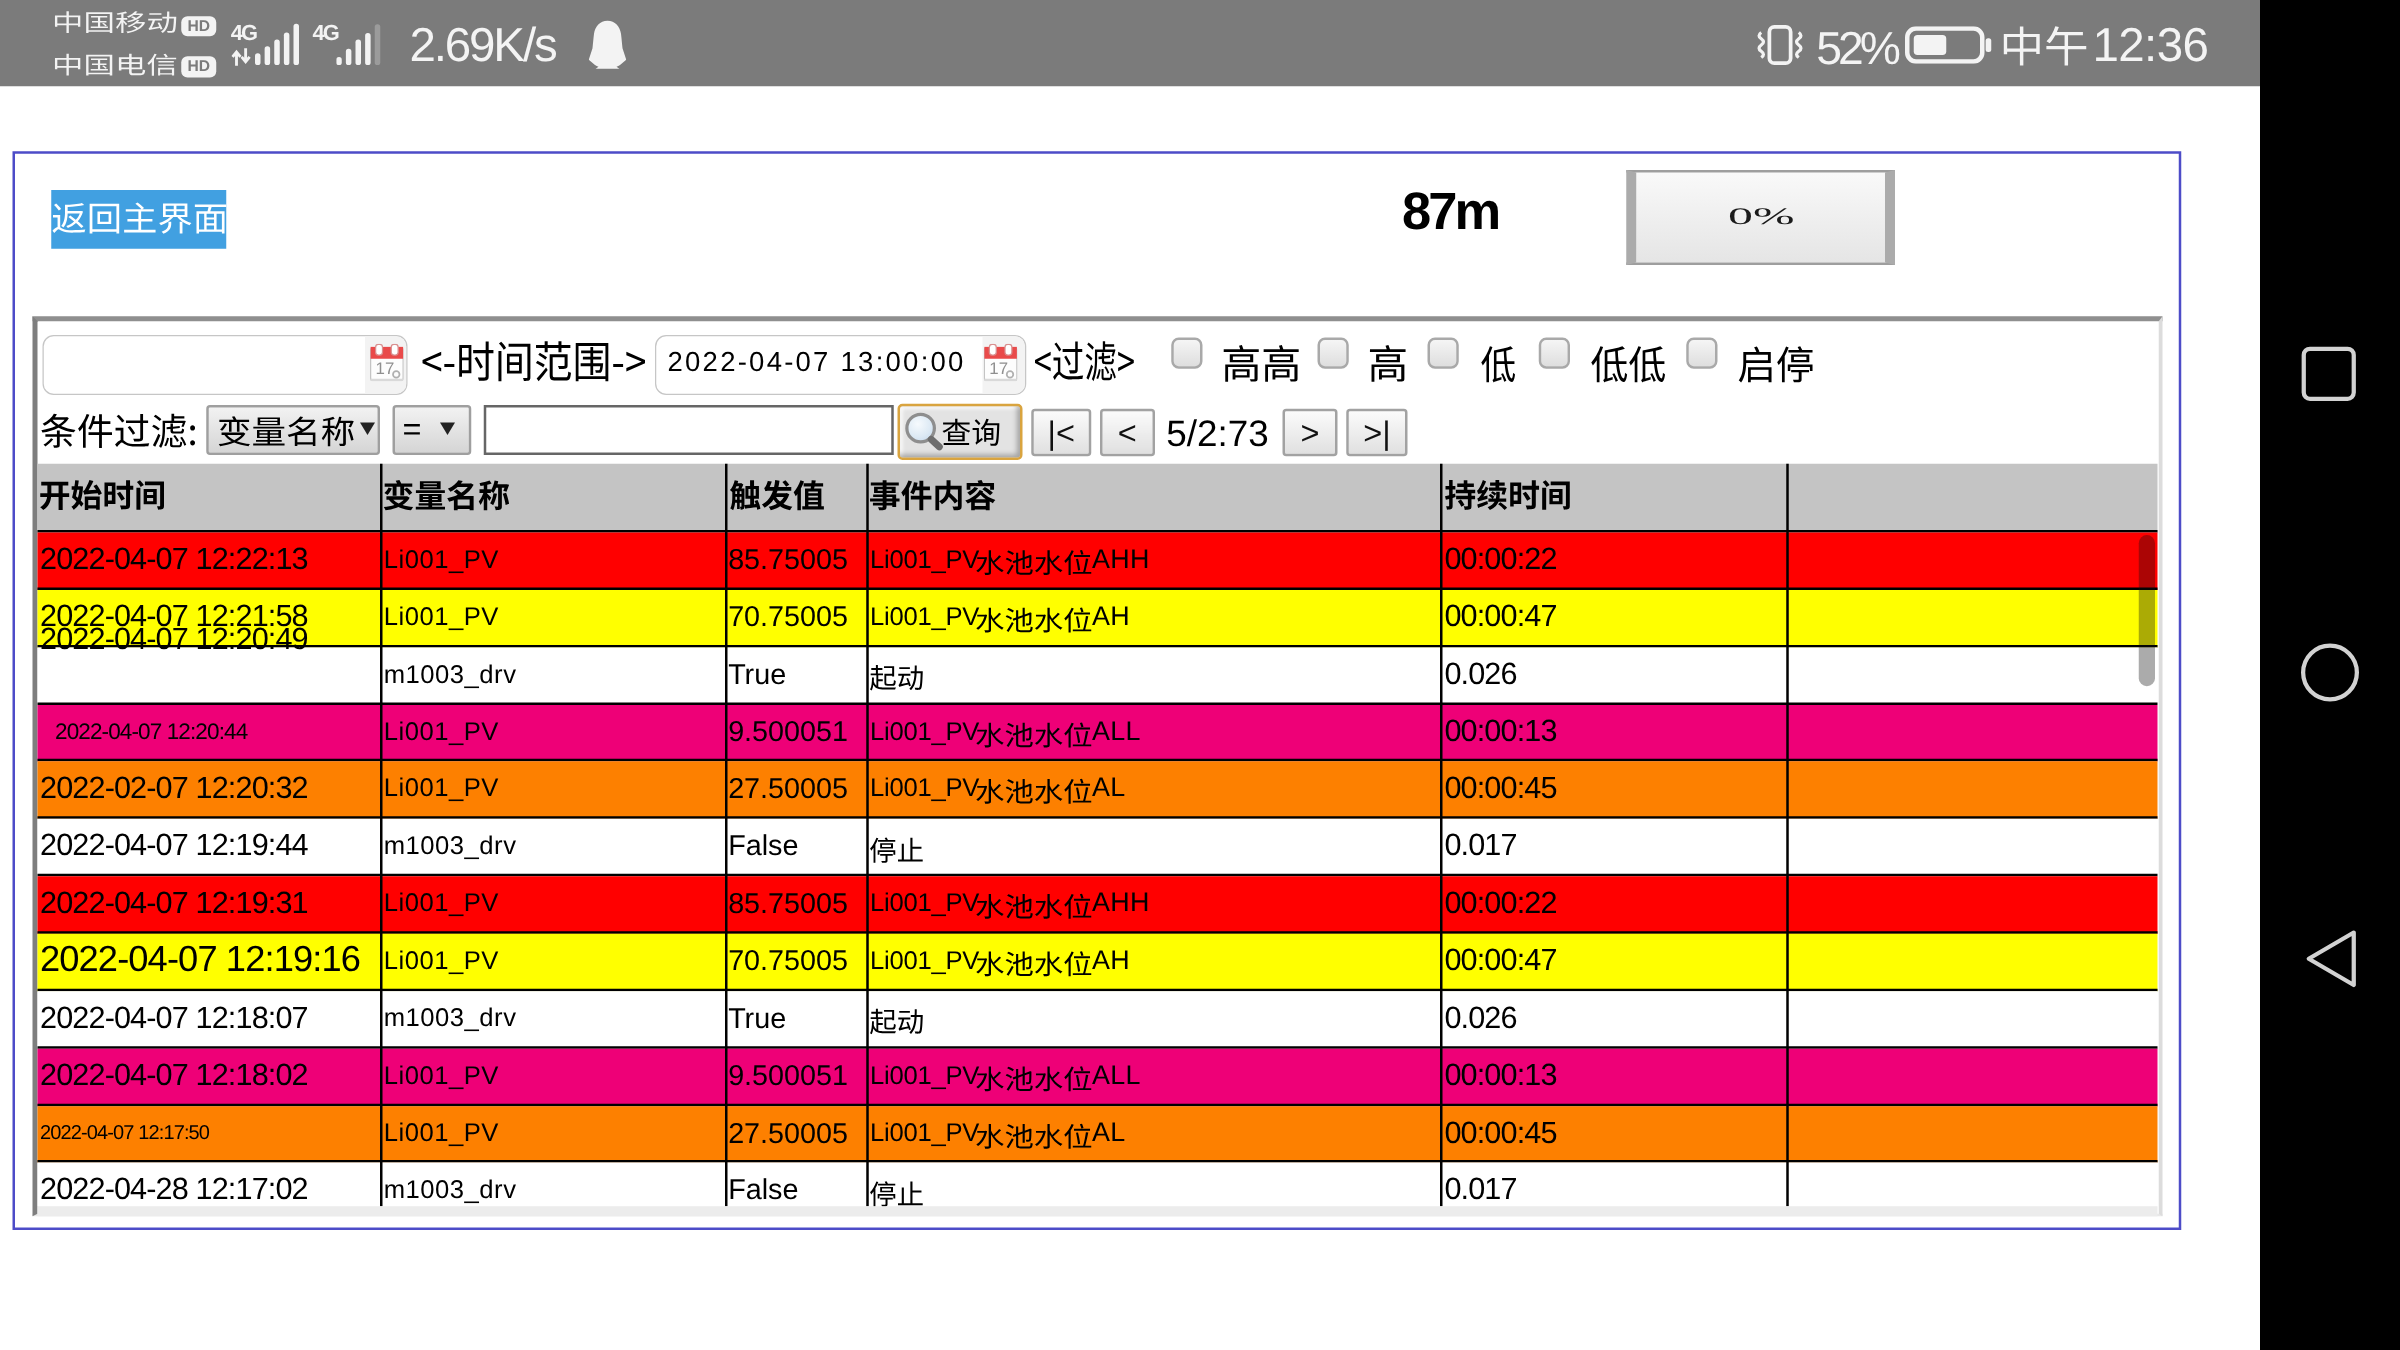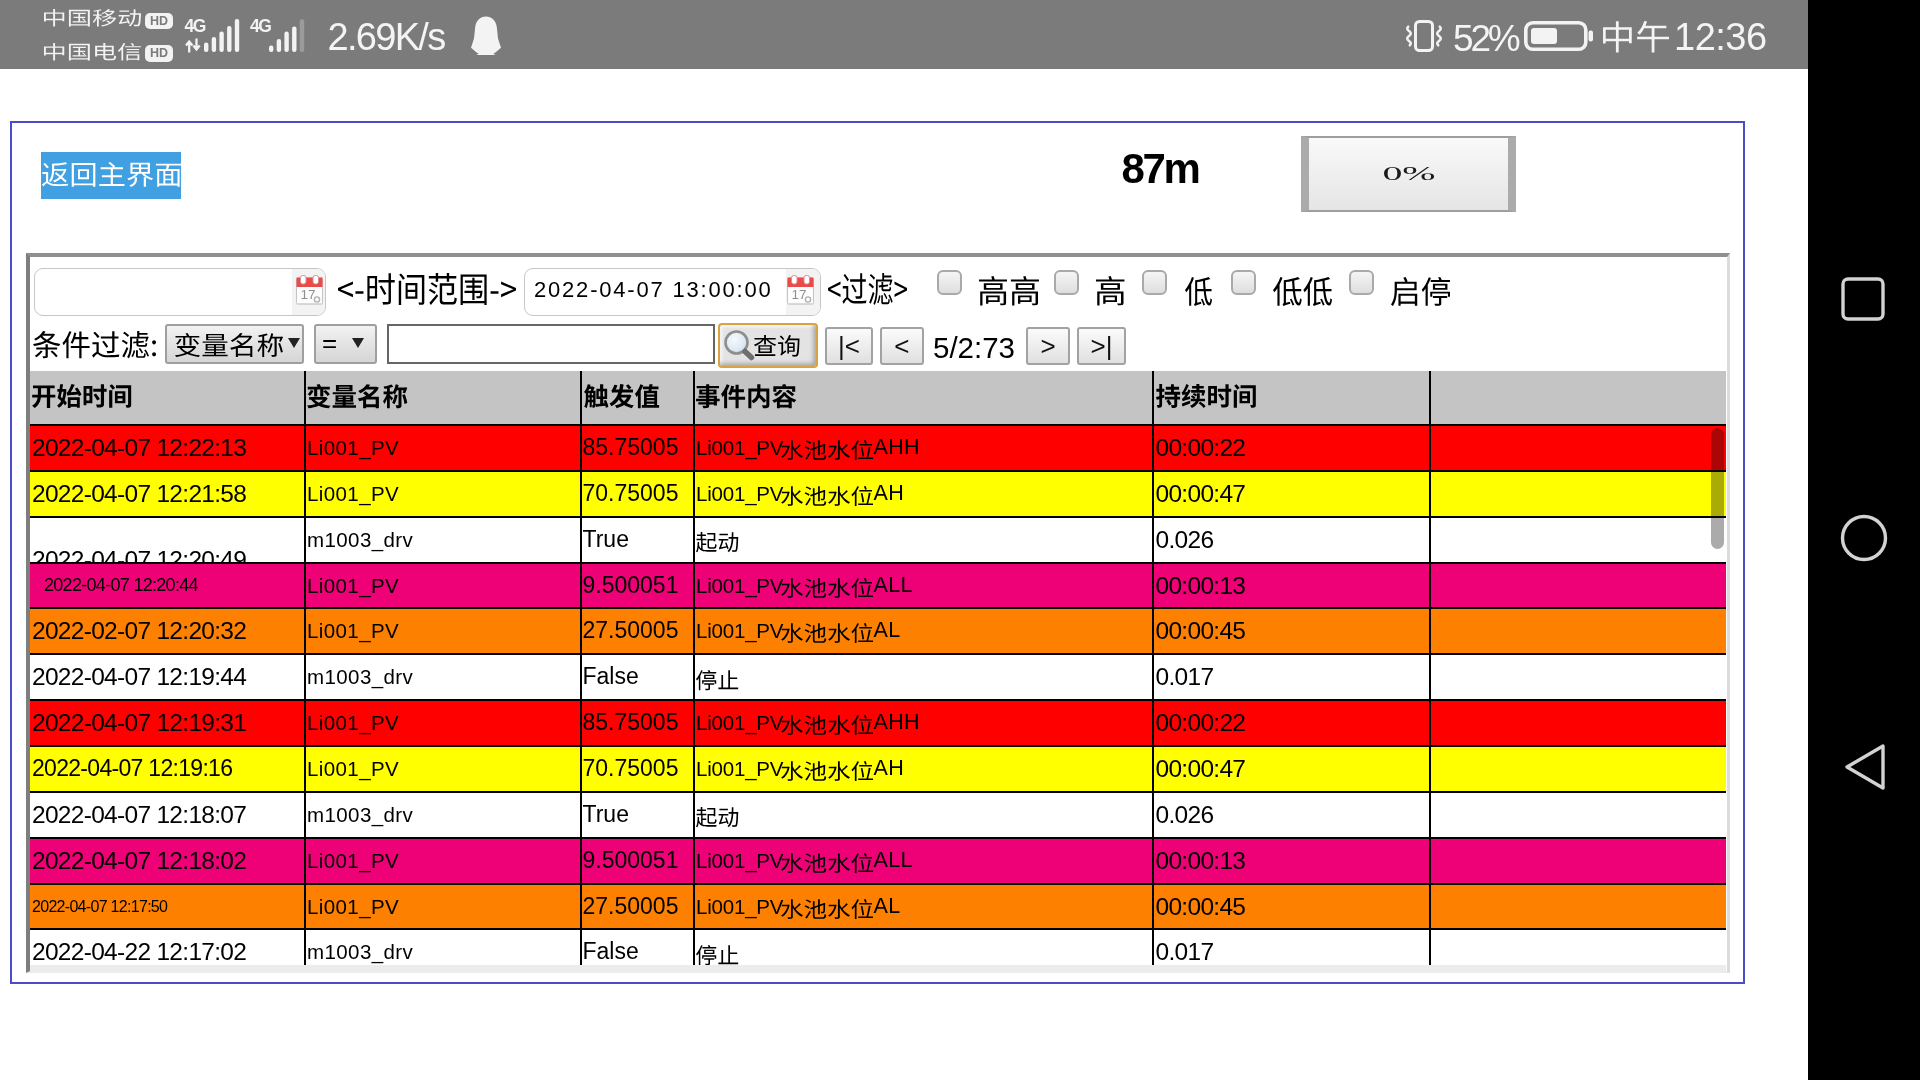--- a/index.html
+++ b/index.html
@@ -186,21 +186,21 @@
 <div class="abs" style="left:32px;top:471.9px;font-size:24.5px;letter-spacing:-0.7px;line-height:43.85px">2022-04-07 12:21:58</div>
 <div class="abs" style="left:307px;top:471.9px;font-size:20.5px;letter-spacing:0.4px;line-height:43.85px">Li001_PV</div>
 <div class="abs" style="left:582.5px;top:471.9px;font-size:23px;line-height:43.85px">70.75005</div>
 <div class="abs" style="left:696px;top:471.9px;font-size:20.5px;letter-spacing:-0.2px;line-height:43.85px">Li001_PV</div>
 <svg style="position:absolute;left:780.5px;top:485.9px;overflow:visible" width="92.0" height="20.0" viewBox="0.86 -18.63 86.15 20.42" preserveAspectRatio="none">
     <path d="M1.6 -12.8V-11.2H7C5.9 -6.8 3.7 -3.5 0.9 -1.7C1.3 -1.4 1.9 -0.8 2.2 -0.4C5.3 -2.6 7.9 -6.7 9 -12.5L7.9 -12.9L7.6 -12.8ZM18 -14.3C16.9 -12.8 15.2 -10.9 13.7 -9.5C13 -10.7 12.4 -11.9 11.9 -13.1V-18.4H10.2V-0.5C10.2 -0.1 10 -0 9.7 0C9.3 0 8.2 0 6.9 -0C7.2 0.5 7.5 1.3 7.5 1.8C9.2 1.8 10.3 1.7 11 1.4C11.7 1.1 11.9 0.6 11.9 -0.5V-9.8C13.9 -5.8 16.8 -2.3 20.2 -0.5C20.5 -1 21.1 -1.7 21.4 -2C18.8 -3.3 16.4 -5.6 14.5 -8.3C16.1 -9.6 18 -11.6 19.5 -13.3Z M24 -17C25.5 -16.4 27.2 -15.4 28.1 -14.6L29.1 -16C28.2 -16.7 26.4 -17.6 24.9 -18.2ZM22.9 -11C24.3 -10.4 26 -9.4 26.8 -8.7L27.7 -10C26.9 -10.7 25.1 -11.6 23.8 -12.2ZM23.6 0.4 25 1.4C26.3 -0.6 27.7 -3.4 28.9 -5.7L27.6 -6.7C26.4 -4.2 24.7 -1.3 23.6 0.4ZM30.7 -16.3V-10.4L28.1 -9.4L28.7 -7.9L30.7 -8.7V-1.6C30.7 0.9 31.5 1.5 34.1 1.5C34.7 1.5 39.3 1.5 39.9 1.5C42.4 1.5 42.9 0.5 43.2 -2.6C42.7 -2.6 42 -2.9 41.6 -3.2C41.5 -0.6 41.2 0 39.9 0C38.9 0 35 0 34.2 0C32.6 0 32.3 -0.3 32.3 -1.6V-9.3L35.6 -10.6V-3.1H37.2V-11.2L40.6 -12.6C40.6 -9.1 40.5 -6.8 40.4 -6.2C40.3 -5.6 40 -5.5 39.6 -5.5C39.4 -5.5 38.6 -5.5 38 -5.6C38.2 -5.2 38.3 -4.5 38.4 -4C39 -4 40 -4 40.6 -4.2C41.3 -4.3 41.8 -4.8 41.9 -5.8C42.1 -6.7 42.2 -9.9 42.2 -13.9L42.3 -14.2L41.1 -14.7L40.8 -14.4L40.7 -14.3L37.2 -12.9V-18.4H35.6V-12.3L32.3 -11V-16.3Z M45.6 -12.8V-11.2H51C49.9 -6.8 47.7 -3.5 44.9 -1.7C45.3 -1.4 45.9 -0.8 46.2 -0.4C49.3 -2.6 51.9 -6.7 53 -12.5L51.9 -12.9L51.6 -12.8ZM62 -14.3C60.9 -12.8 59.2 -10.9 57.7 -9.5C57 -10.7 56.4 -11.9 55.9 -13.1V-18.4H54.2V-0.5C54.2 -0.1 54 -0 53.7 0C53.3 0 52.2 0 50.9 -0C51.2 0.5 51.5 1.3 51.5 1.8C53.2 1.8 54.3 1.7 55 1.4C55.7 1.1 55.9 0.6 55.9 -0.5V-9.8C57.9 -5.8 60.8 -2.3 64.2 -0.5C64.5 -1 65.1 -1.7 65.5 -2C62.8 -3.3 60.4 -5.6 58.5 -8.3C60.1 -9.6 62 -11.6 63.5 -13.3Z M74.1 -14.5V-12.9H86.1V-14.5ZM75.6 -11.2C76.2 -8.1 76.9 -4.1 77.1 -1.8L78.7 -2.2C78.5 -4.5 77.8 -8.4 77.1 -11.5ZM78.5 -18.2C79 -17.1 79.4 -15.7 79.6 -14.7L81.2 -15.2C81 -16.1 80.5 -17.5 80.1 -18.6ZM73.2 -0.7V0.8H87V-0.7H82.5C83.3 -3.7 84.2 -8 84.8 -11.4L83 -11.7C82.6 -8.4 81.8 -3.7 80.9 -0.7ZM72.3 -18.4C71.1 -15 69 -11.7 66.8 -9.6C67.1 -9.2 67.6 -8.4 67.8 -8C68.5 -8.8 69.3 -9.7 70 -10.6V1.7H71.6V-13.2C72.5 -14.7 73.2 -16.3 73.9 -17.9Z" fill="#000"></path>
   </svg>
 <div class="abs" style="left:873.5px;top:471.9px;font-size:21.5px;letter-spacing:0.3px;line-height:43.85px">AH</div>
 <div class="abs" style="left:1155.5px;top:471.9px;font-size:24.5px;letter-spacing:-0.7px;line-height:43.85px">00:00:47</div>
 <div class="abs" style="left:30px;top:517.7px;width:1696px;height:45.85px;background:#fff;border-bottom:2px solid #000;overflow:hidden"></div>
-<div class="abs" style="left:32px;top:538px;font-size:24.5px;letter-spacing:-0.7px;line-height:43.85px">2022-04-07 12:20:49</div>
+<div class="abs" style="left:32px;top:490px;font-size:24.5px;letter-spacing:-0.7px;line-height:43.85px">2022-04-07 12:20:49</div>
 <div class="abs" style="left:307px;top:517.7px;font-size:20.5px;letter-spacing:0.4px;line-height:43.85px">m1003_drv</div>
 <div class="abs" style="left:582.5px;top:517.7px;font-size:23px;line-height:43.85px">True</div>
 <svg style="position:absolute;left:696.0px;top:532.3px;overflow:visible" width="42.2" height="20.4" viewBox="0.57 -18.46 42.22 20.39">
     <path d="M2.2 -8.5C2.1 -4.6 1.9 -1.1 0.6 1.2C1 1.3 1.7 1.7 2 1.9C2.6 0.7 3 -0.8 3.3 -2.6C4.9 0.5 7.5 1.2 12.2 1.2H20.7C20.8 0.7 21.1 -0.1 21.4 -0.4C20 -0.4 13.3 -0.4 12.2 -0.4C10.1 -0.4 8.5 -0.5 7.2 -1V-5.5H10.8V-7H7.2V-10.3H11V-11.7H6.9V-14.5H10.5V-16H6.9V-18.5H5.3V-16H1.6V-14.5H5.3V-11.7H1.1V-10.3H5.7V-1.9C4.8 -2.6 4.1 -3.7 3.6 -5.4C3.7 -6.3 3.7 -7.3 3.7 -8.4ZM12.1 -11.4V-4.2C12.1 -2.3 12.7 -1.8 14.7 -1.8C15.2 -1.8 18.1 -1.8 18.6 -1.8C20.5 -1.8 21 -2.6 21.2 -5.7C20.7 -5.9 20 -6.1 19.7 -6.4C19.6 -3.7 19.4 -3.3 18.5 -3.3C17.8 -3.3 15.4 -3.3 14.9 -3.3C13.8 -3.3 13.6 -3.4 13.6 -4.2V-9.9H18.3V-9.3H19.9V-17.4H11.8V-16H18.3V-11.4Z M24 -16.7V-15.2H32.5V-16.7ZM36.4 -18.1C36.4 -16.5 36.4 -15 36.3 -13.4H33.2V-11.8H36.2C36 -6.8 35.1 -2.2 32.1 0.5C32.5 0.8 33.1 1.3 33.4 1.7C36.6 -1.3 37.6 -6.4 37.9 -11.8H41.1C40.9 -4 40.6 -1.1 40 -0.4C39.8 -0.2 39.6 -0.1 39.2 -0.1C38.7 -0.1 37.5 -0.1 36.3 -0.2C36.6 0.3 36.8 0.9 36.8 1.4C38 1.5 39.2 1.5 39.9 1.4C40.6 1.4 41 1.2 41.4 0.6C42.2 -0.4 42.5 -3.5 42.8 -12.6C42.8 -12.8 42.8 -13.4 42.8 -13.4H37.9C38 -15 38 -16.5 38 -18.1ZM24 -1 24 -1V-0.9C24.5 -1.3 25.3 -1.5 31.4 -2.9L31.8 -1.4L33.3 -1.9C32.8 -3.4 31.9 -6 31 -8L29.7 -7.7C30.1 -6.6 30.5 -5.4 30.9 -4.3L25.7 -3.2C26.6 -5.1 27.4 -7.6 27.9 -9.9H32.9V-11.4H23.2V-9.9H26.2C25.7 -7.3 24.8 -4.8 24.4 -4C24.1 -3.2 23.8 -2.6 23.4 -2.5C23.6 -2.1 23.9 -1.3 24 -1Z" fill="#000"></path>
   </svg>
 <div class="abs" style="left:1155.5px;top:517.7px;font-size:24.5px;letter-spacing:-0.7px;line-height:43.85px">0.026</div>
 <div class="abs" style="left:30px;top:563.5px;width:1696px;height:45.85px;background:#ee0077;border-bottom:2px solid #000;overflow:hidden"></div>
 <div class="abs" style="left:44px;top:563.5px;font-size:18px;letter-spacing:-0.7px;line-height:43.85px">2022-04-07 12:20:44</div>
 <div class="abs" style="left:307px;top:563.5px;font-size:20.5px;letter-spacing:0.4px;line-height:43.85px">Li001_PV</div>
 <div class="abs" style="left:582.5px;top:563.5px;font-size:23px;line-height:43.85px">9.500051</div>
@@ -232,21 +232,21 @@
 <div class="abs" style="left:32px;top:701.1px;font-size:24.5px;letter-spacing:-0.7px;line-height:43.85px">2022-04-07 12:19:31</div>
 <div class="abs" style="left:307px;top:701.1px;font-size:20.5px;letter-spacing:0.4px;line-height:43.85px">Li001_PV</div>
 <div class="abs" style="left:582.5px;top:701.1px;font-size:23px;line-height:43.85px">85.75005</div>
 <div class="abs" style="left:696px;top:701.1px;font-size:20.5px;letter-spacing:-0.2px;line-height:43.85px">Li001_PV</div>
 <svg style="position:absolute;left:780.5px;top:715.1px;overflow:visible" width="92.0" height="20.0" viewBox="0.86 -18.63 86.15 20.42" preserveAspectRatio="none">
     <path d="M1.6 -12.8V-11.2H7C5.9 -6.8 3.7 -3.5 0.9 -1.7C1.3 -1.4 1.9 -0.8 2.2 -0.4C5.3 -2.6 7.9 -6.7 9 -12.5L7.9 -12.9L7.6 -12.8ZM18 -14.3C16.9 -12.8 15.2 -10.9 13.7 -9.5C13 -10.7 12.4 -11.9 11.9 -13.1V-18.4H10.2V-0.5C10.2 -0.1 10 -0 9.7 0C9.3 0 8.2 0 6.9 -0C7.2 0.5 7.5 1.3 7.5 1.8C9.2 1.8 10.3 1.7 11 1.4C11.7 1.1 11.9 0.6 11.9 -0.5V-9.8C13.9 -5.8 16.8 -2.3 20.2 -0.5C20.5 -1 21.1 -1.7 21.4 -2C18.8 -3.3 16.4 -5.6 14.5 -8.3C16.1 -9.6 18 -11.6 19.5 -13.3Z M24 -17C25.5 -16.4 27.2 -15.4 28.1 -14.6L29.1 -16C28.2 -16.7 26.4 -17.6 24.9 -18.2ZM22.9 -11C24.3 -10.4 26 -9.4 26.8 -8.7L27.7 -10C26.9 -10.7 25.1 -11.6 23.8 -12.2ZM23.6 0.4 25 1.4C26.3 -0.6 27.7 -3.4 28.9 -5.7L27.6 -6.7C26.4 -4.2 24.7 -1.3 23.6 0.4ZM30.7 -16.3V-10.4L28.1 -9.4L28.7 -7.9L30.7 -8.7V-1.6C30.7 0.9 31.5 1.5 34.1 1.5C34.7 1.5 39.3 1.5 39.9 1.5C42.4 1.5 42.9 0.5 43.2 -2.6C42.7 -2.6 42 -2.9 41.6 -3.2C41.5 -0.6 41.2 0 39.9 0C38.9 0 35 0 34.2 0C32.6 0 32.3 -0.3 32.3 -1.6V-9.3L35.6 -10.6V-3.1H37.2V-11.2L40.6 -12.6C40.6 -9.1 40.5 -6.8 40.4 -6.2C40.3 -5.6 40 -5.5 39.6 -5.5C39.4 -5.5 38.6 -5.5 38 -5.6C38.2 -5.2 38.3 -4.5 38.4 -4C39 -4 40 -4 40.6 -4.2C41.3 -4.3 41.8 -4.8 41.9 -5.8C42.1 -6.7 42.2 -9.9 42.2 -13.9L42.3 -14.2L41.1 -14.7L40.8 -14.4L40.7 -14.3L37.2 -12.9V-18.4H35.6V-12.3L32.3 -11V-16.3Z M45.6 -12.8V-11.2H51C49.9 -6.8 47.7 -3.5 44.9 -1.7C45.3 -1.4 45.9 -0.8 46.2 -0.4C49.3 -2.6 51.9 -6.7 53 -12.5L51.9 -12.9L51.6 -12.8ZM62 -14.3C60.9 -12.8 59.2 -10.9 57.7 -9.5C57 -10.7 56.4 -11.9 55.9 -13.1V-18.4H54.2V-0.5C54.2 -0.1 54 -0 53.7 0C53.3 0 52.2 0 50.9 -0C51.2 0.5 51.5 1.3 51.5 1.8C53.2 1.8 54.3 1.7 55 1.4C55.7 1.1 55.9 0.6 55.9 -0.5V-9.8C57.9 -5.8 60.8 -2.3 64.2 -0.5C64.5 -1 65.1 -1.7 65.5 -2C62.8 -3.3 60.4 -5.6 58.5 -8.3C60.1 -9.6 62 -11.6 63.5 -13.3Z M74.1 -14.5V-12.9H86.1V-14.5ZM75.6 -11.2C76.2 -8.1 76.9 -4.1 77.1 -1.8L78.7 -2.2C78.5 -4.5 77.8 -8.4 77.1 -11.5ZM78.5 -18.2C79 -17.1 79.4 -15.7 79.6 -14.7L81.2 -15.2C81 -16.1 80.5 -17.5 80.1 -18.6ZM73.2 -0.7V0.8H87V-0.7H82.5C83.3 -3.7 84.2 -8 84.8 -11.4L83 -11.7C82.6 -8.4 81.8 -3.7 80.9 -0.7ZM72.3 -18.4C71.1 -15 69 -11.7 66.8 -9.6C67.1 -9.2 67.6 -8.4 67.8 -8C68.5 -8.8 69.3 -9.7 70 -10.6V1.7H71.6V-13.2C72.5 -14.7 73.2 -16.3 73.9 -17.9Z" fill="#000"></path>
   </svg>
 <div class="abs" style="left:873.5px;top:701.1px;font-size:21.5px;letter-spacing:0.3px;line-height:43.85px">AHH</div>
 <div class="abs" style="left:1155.5px;top:701.1px;font-size:24.5px;letter-spacing:-0.7px;line-height:43.85px">00:00:22</div>
 <div class="abs" style="left:30px;top:747.0px;width:1696px;height:45.85px;background:#ffff00;border-bottom:2px solid #000;overflow:hidden"></div>
-<div class="abs" style="left:32px;top:747.0px;font-size:23px;letter-spacing:-0.7px;line-height:43.85px">2022-04-07 12:19:16</div>
+<div class="abs" style="left:32px;top:747.0px;font-size:29px;letter-spacing:-0.7px;line-height:43.85px">2022-04-07 12:19:16</div>
 <div class="abs" style="left:307px;top:747.0px;font-size:20.5px;letter-spacing:0.4px;line-height:43.85px">Li001_PV</div>
 <div class="abs" style="left:582.5px;top:747.0px;font-size:23px;line-height:43.85px">70.75005</div>
 <div class="abs" style="left:696px;top:747.0px;font-size:20.5px;letter-spacing:-0.2px;line-height:43.85px">Li001_PV</div>
 <svg style="position:absolute;left:780.5px;top:761.0px;overflow:visible" width="92.0" height="20.0" viewBox="0.86 -18.63 86.15 20.42" preserveAspectRatio="none">
     <path d="M1.6 -12.8V-11.2H7C5.9 -6.8 3.7 -3.5 0.9 -1.7C1.3 -1.4 1.9 -0.8 2.2 -0.4C5.3 -2.6 7.9 -6.7 9 -12.5L7.9 -12.9L7.6 -12.8ZM18 -14.3C16.9 -12.8 15.2 -10.9 13.7 -9.5C13 -10.7 12.4 -11.9 11.9 -13.1V-18.4H10.2V-0.5C10.2 -0.1 10 -0 9.7 0C9.3 0 8.2 0 6.9 -0C7.2 0.5 7.5 1.3 7.5 1.8C9.2 1.8 10.3 1.7 11 1.4C11.7 1.1 11.9 0.6 11.9 -0.5V-9.8C13.9 -5.8 16.8 -2.3 20.2 -0.5C20.5 -1 21.1 -1.7 21.4 -2C18.8 -3.3 16.4 -5.6 14.5 -8.3C16.1 -9.6 18 -11.6 19.5 -13.3Z M24 -17C25.5 -16.4 27.2 -15.4 28.1 -14.6L29.1 -16C28.2 -16.7 26.4 -17.6 24.9 -18.2ZM22.9 -11C24.3 -10.4 26 -9.4 26.8 -8.7L27.7 -10C26.9 -10.7 25.1 -11.6 23.8 -12.2ZM23.6 0.4 25 1.4C26.3 -0.6 27.7 -3.4 28.9 -5.7L27.6 -6.7C26.4 -4.2 24.7 -1.3 23.6 0.4ZM30.7 -16.3V-10.4L28.1 -9.4L28.7 -7.9L30.7 -8.7V-1.6C30.7 0.9 31.5 1.5 34.1 1.5C34.7 1.5 39.3 1.5 39.9 1.5C42.4 1.5 42.9 0.5 43.2 -2.6C42.7 -2.6 42 -2.9 41.6 -3.2C41.5 -0.6 41.2 0 39.9 0C38.9 0 35 0 34.2 0C32.6 0 32.3 -0.3 32.3 -1.6V-9.3L35.6 -10.6V-3.1H37.2V-11.2L40.6 -12.6C40.6 -9.1 40.5 -6.8 40.4 -6.2C40.3 -5.6 40 -5.5 39.6 -5.5C39.4 -5.5 38.6 -5.5 38 -5.6C38.2 -5.2 38.3 -4.5 38.4 -4C39 -4 40 -4 40.6 -4.2C41.3 -4.3 41.8 -4.8 41.9 -5.8C42.1 -6.7 42.2 -9.9 42.2 -13.9L42.3 -14.2L41.1 -14.7L40.8 -14.4L40.7 -14.3L37.2 -12.9V-18.4H35.6V-12.3L32.3 -11V-16.3Z M45.6 -12.8V-11.2H51C49.9 -6.8 47.7 -3.5 44.9 -1.7C45.3 -1.4 45.9 -0.8 46.2 -0.4C49.3 -2.6 51.9 -6.7 53 -12.5L51.9 -12.9L51.6 -12.8ZM62 -14.3C60.9 -12.8 59.2 -10.9 57.7 -9.5C57 -10.7 56.4 -11.9 55.9 -13.1V-18.4H54.2V-0.5C54.2 -0.1 54 -0 53.7 0C53.3 0 52.2 0 50.9 -0C51.2 0.5 51.5 1.3 51.5 1.8C53.2 1.8 54.3 1.7 55 1.4C55.7 1.1 55.9 0.6 55.9 -0.5V-9.8C57.9 -5.8 60.8 -2.3 64.2 -0.5C64.5 -1 65.1 -1.7 65.5 -2C62.8 -3.3 60.4 -5.6 58.5 -8.3C60.1 -9.6 62 -11.6 63.5 -13.3Z M74.1 -14.5V-12.9H86.1V-14.5ZM75.6 -11.2C76.2 -8.1 76.9 -4.1 77.1 -1.8L78.7 -2.2C78.5 -4.5 77.8 -8.4 77.1 -11.5ZM78.5 -18.2C79 -17.1 79.4 -15.7 79.6 -14.7L81.2 -15.2C81 -16.1 80.5 -17.5 80.1 -18.6ZM73.2 -0.7V0.8H87V-0.7H82.5C83.3 -3.7 84.2 -8 84.8 -11.4L83 -11.7C82.6 -8.4 81.8 -3.7 80.9 -0.7ZM72.3 -18.4C71.1 -15 69 -11.7 66.8 -9.6C67.1 -9.2 67.6 -8.4 67.8 -8C68.5 -8.8 69.3 -9.7 70 -10.6V1.7H71.6V-13.2C72.5 -14.7 73.2 -16.3 73.9 -17.9Z" fill="#000"></path>
   </svg>
 <div class="abs" style="left:873.5px;top:747.0px;font-size:21.5px;letter-spacing:0.3px;line-height:43.85px">AH</div>
 <div class="abs" style="left:1155.5px;top:747.0px;font-size:24.5px;letter-spacing:-0.7px;line-height:43.85px">00:00:47</div>
 <div class="abs" style="left:30px;top:792.8px;width:1696px;height:45.85px;background:#fff;border-bottom:2px solid #000;overflow:hidden"></div>
 <div class="abs" style="left:32px;top:792.8px;font-size:24.5px;letter-spacing:-0.7px;line-height:43.85px">2022-04-07 12:18:07</div>
@@ -270,21 +270,21 @@
 <div class="abs" style="left:32px;top:884.5px;font-size:16px;letter-spacing:-0.7px;line-height:43.85px">2022-04-07 12:17:50</div>
 <div class="abs" style="left:307px;top:884.5px;font-size:20.5px;letter-spacing:0.4px;line-height:43.85px">Li001_PV</div>
 <div class="abs" style="left:582.5px;top:884.5px;font-size:23px;line-height:43.85px">27.50005</div>
 <div class="abs" style="left:696px;top:884.5px;font-size:20.5px;letter-spacing:-0.2px;line-height:43.85px">Li001_PV</div>
 <svg style="position:absolute;left:780.5px;top:898.5px;overflow:visible" width="92.0" height="20.0" viewBox="0.86 -18.63 86.15 20.42" preserveAspectRatio="none">
     <path d="M1.6 -12.8V-11.2H7C5.9 -6.8 3.7 -3.5 0.9 -1.7C1.3 -1.4 1.9 -0.8 2.2 -0.4C5.3 -2.6 7.9 -6.7 9 -12.5L7.9 -12.9L7.6 -12.8ZM18 -14.3C16.9 -12.8 15.2 -10.9 13.7 -9.5C13 -10.7 12.4 -11.9 11.9 -13.1V-18.4H10.2V-0.5C10.2 -0.1 10 -0 9.7 0C9.3 0 8.2 0 6.9 -0C7.2 0.5 7.5 1.3 7.5 1.8C9.2 1.8 10.3 1.7 11 1.4C11.7 1.1 11.9 0.6 11.9 -0.5V-9.8C13.9 -5.8 16.8 -2.3 20.2 -0.5C20.5 -1 21.1 -1.7 21.4 -2C18.8 -3.3 16.4 -5.6 14.5 -8.3C16.1 -9.6 18 -11.6 19.5 -13.3Z M24 -17C25.5 -16.4 27.2 -15.4 28.1 -14.6L29.1 -16C28.2 -16.7 26.4 -17.6 24.9 -18.2ZM22.9 -11C24.3 -10.4 26 -9.4 26.8 -8.7L27.7 -10C26.9 -10.7 25.1 -11.6 23.8 -12.2ZM23.6 0.4 25 1.4C26.3 -0.6 27.7 -3.4 28.9 -5.7L27.6 -6.7C26.4 -4.2 24.7 -1.3 23.6 0.4ZM30.7 -16.3V-10.4L28.1 -9.4L28.7 -7.9L30.7 -8.7V-1.6C30.7 0.9 31.5 1.5 34.1 1.5C34.7 1.5 39.3 1.5 39.9 1.5C42.4 1.5 42.9 0.5 43.2 -2.6C42.7 -2.6 42 -2.9 41.6 -3.2C41.5 -0.6 41.2 0 39.9 0C38.9 0 35 0 34.2 0C32.6 0 32.3 -0.3 32.3 -1.6V-9.3L35.6 -10.6V-3.1H37.2V-11.2L40.6 -12.6C40.6 -9.1 40.5 -6.8 40.4 -6.2C40.3 -5.6 40 -5.5 39.6 -5.5C39.4 -5.5 38.6 -5.5 38 -5.6C38.2 -5.2 38.3 -4.5 38.4 -4C39 -4 40 -4 40.6 -4.2C41.3 -4.3 41.8 -4.8 41.9 -5.8C42.1 -6.7 42.2 -9.9 42.2 -13.9L42.3 -14.2L41.1 -14.7L40.8 -14.4L40.7 -14.3L37.2 -12.9V-18.4H35.6V-12.3L32.3 -11V-16.3Z M45.6 -12.8V-11.2H51C49.9 -6.8 47.7 -3.5 44.9 -1.7C45.3 -1.4 45.9 -0.8 46.2 -0.4C49.3 -2.6 51.9 -6.7 53 -12.5L51.9 -12.9L51.6 -12.8ZM62 -14.3C60.9 -12.8 59.2 -10.9 57.7 -9.5C57 -10.7 56.4 -11.9 55.9 -13.1V-18.4H54.2V-0.5C54.2 -0.1 54 -0 53.7 0C53.3 0 52.2 0 50.9 -0C51.2 0.5 51.5 1.3 51.5 1.8C53.2 1.8 54.3 1.7 55 1.4C55.7 1.1 55.9 0.6 55.9 -0.5V-9.8C57.9 -5.8 60.8 -2.3 64.2 -0.5C64.5 -1 65.1 -1.7 65.5 -2C62.8 -3.3 60.4 -5.6 58.5 -8.3C60.1 -9.6 62 -11.6 63.5 -13.3Z M74.1 -14.5V-12.9H86.1V-14.5ZM75.6 -11.2C76.2 -8.1 76.9 -4.1 77.1 -1.8L78.7 -2.2C78.5 -4.5 77.8 -8.4 77.1 -11.5ZM78.5 -18.2C79 -17.1 79.4 -15.7 79.6 -14.7L81.2 -15.2C81 -16.1 80.5 -17.5 80.1 -18.6ZM73.2 -0.7V0.8H87V-0.7H82.5C83.3 -3.7 84.2 -8 84.8 -11.4L83 -11.7C82.6 -8.4 81.8 -3.7 80.9 -0.7ZM72.3 -18.4C71.1 -15 69 -11.7 66.8 -9.6C67.1 -9.2 67.6 -8.4 67.8 -8C68.5 -8.8 69.3 -9.7 70 -10.6V1.7H71.6V-13.2C72.5 -14.7 73.2 -16.3 73.9 -17.9Z" fill="#000"></path>
   </svg>
 <div class="abs" style="left:873.5px;top:884.5px;font-size:21.5px;letter-spacing:0.3px;line-height:43.85px">AL</div>
 <div class="abs" style="left:1155.5px;top:884.5px;font-size:24.5px;letter-spacing:-0.7px;line-height:43.85px">00:00:45</div>
 <div class="abs" style="left:30px;top:930.4px;width:1696px;height:34.15px;background:#fff;overflow:hidden"></div>
-<div class="abs" style="left:32px;top:930.4px;font-size:24.5px;letter-spacing:-0.7px;line-height:43.85px">2022-04-22 12:17:02</div>
+<div class="abs" style="left:32px;top:930.4px;font-size:24.5px;letter-spacing:-0.7px;line-height:43.85px">2022-04-28 12:17:02</div>
 <div class="abs" style="left:307px;top:930.4px;font-size:20.5px;letter-spacing:0.4px;line-height:43.85px">m1003_drv</div>
 <div class="abs" style="left:582.5px;top:930.4px;font-size:23px;line-height:43.85px">False</div>
 <svg style="position:absolute;left:696.0px;top:945.0px;overflow:visible" width="42.2" height="20.3" viewBox="0.70 -18.59 42.17 20.33">
     <path d="M10.3 -12.7H17.5V-10.9H10.3ZM8.8 -13.9V-9.7H19.1V-13.9ZM6.8 -8.3V-4.7H8.2V-6.9H19.4V-4.7H20.9V-8.3ZM12.4 -18.1C12.7 -17.7 13 -17.1 13.3 -16.5H7.1V-15.1H20.9V-16.5H15C14.8 -17.1 14.3 -18 13.9 -18.6ZM8.8 -5.3V-3.9H13.1V-0.1C13.1 0.2 13 0.2 12.6 0.3C12.3 0.3 11.1 0.3 9.7 0.2C10 0.7 10.2 1.2 10.3 1.7C12 1.7 13.1 1.7 13.8 1.5C14.5 1.2 14.7 0.8 14.7 -0.1V-3.9H18.9V-5.3ZM5.8 -18.4C4.6 -15.1 2.7 -11.8 0.7 -9.7C1 -9.3 1.5 -8.4 1.6 -8C2.3 -8.7 2.9 -9.5 3.5 -10.4V1.7H5V-12.9C5.9 -14.5 6.7 -16.3 7.3 -18Z M26.1 -13.6V-1H23.1V0.7H42.9V-1H34.7V-9.5H41.9V-11.1H34.7V-18.4H33V-1H27.8V-13.6Z" fill="#000"></path>
   </svg>
 <div class="abs" style="left:1155.5px;top:930.4px;font-size:24.5px;letter-spacing:-0.7px;line-height:43.85px">0.017</div>
 <div class="abs" style="left:303.5px;top:371px;width:2px;height:593.5px;background:#000"></div>
 <div class="abs" style="left:580px;top:371px;width:2px;height:593.5px;background:#000"></div>
 <div class="abs" style="left:692.5px;top:371px;width:2px;height:593.5px;background:#000"></div>
 <div class="abs" style="left:1151.6px;top:371px;width:2px;height:593.5px;background:#000"></div>

